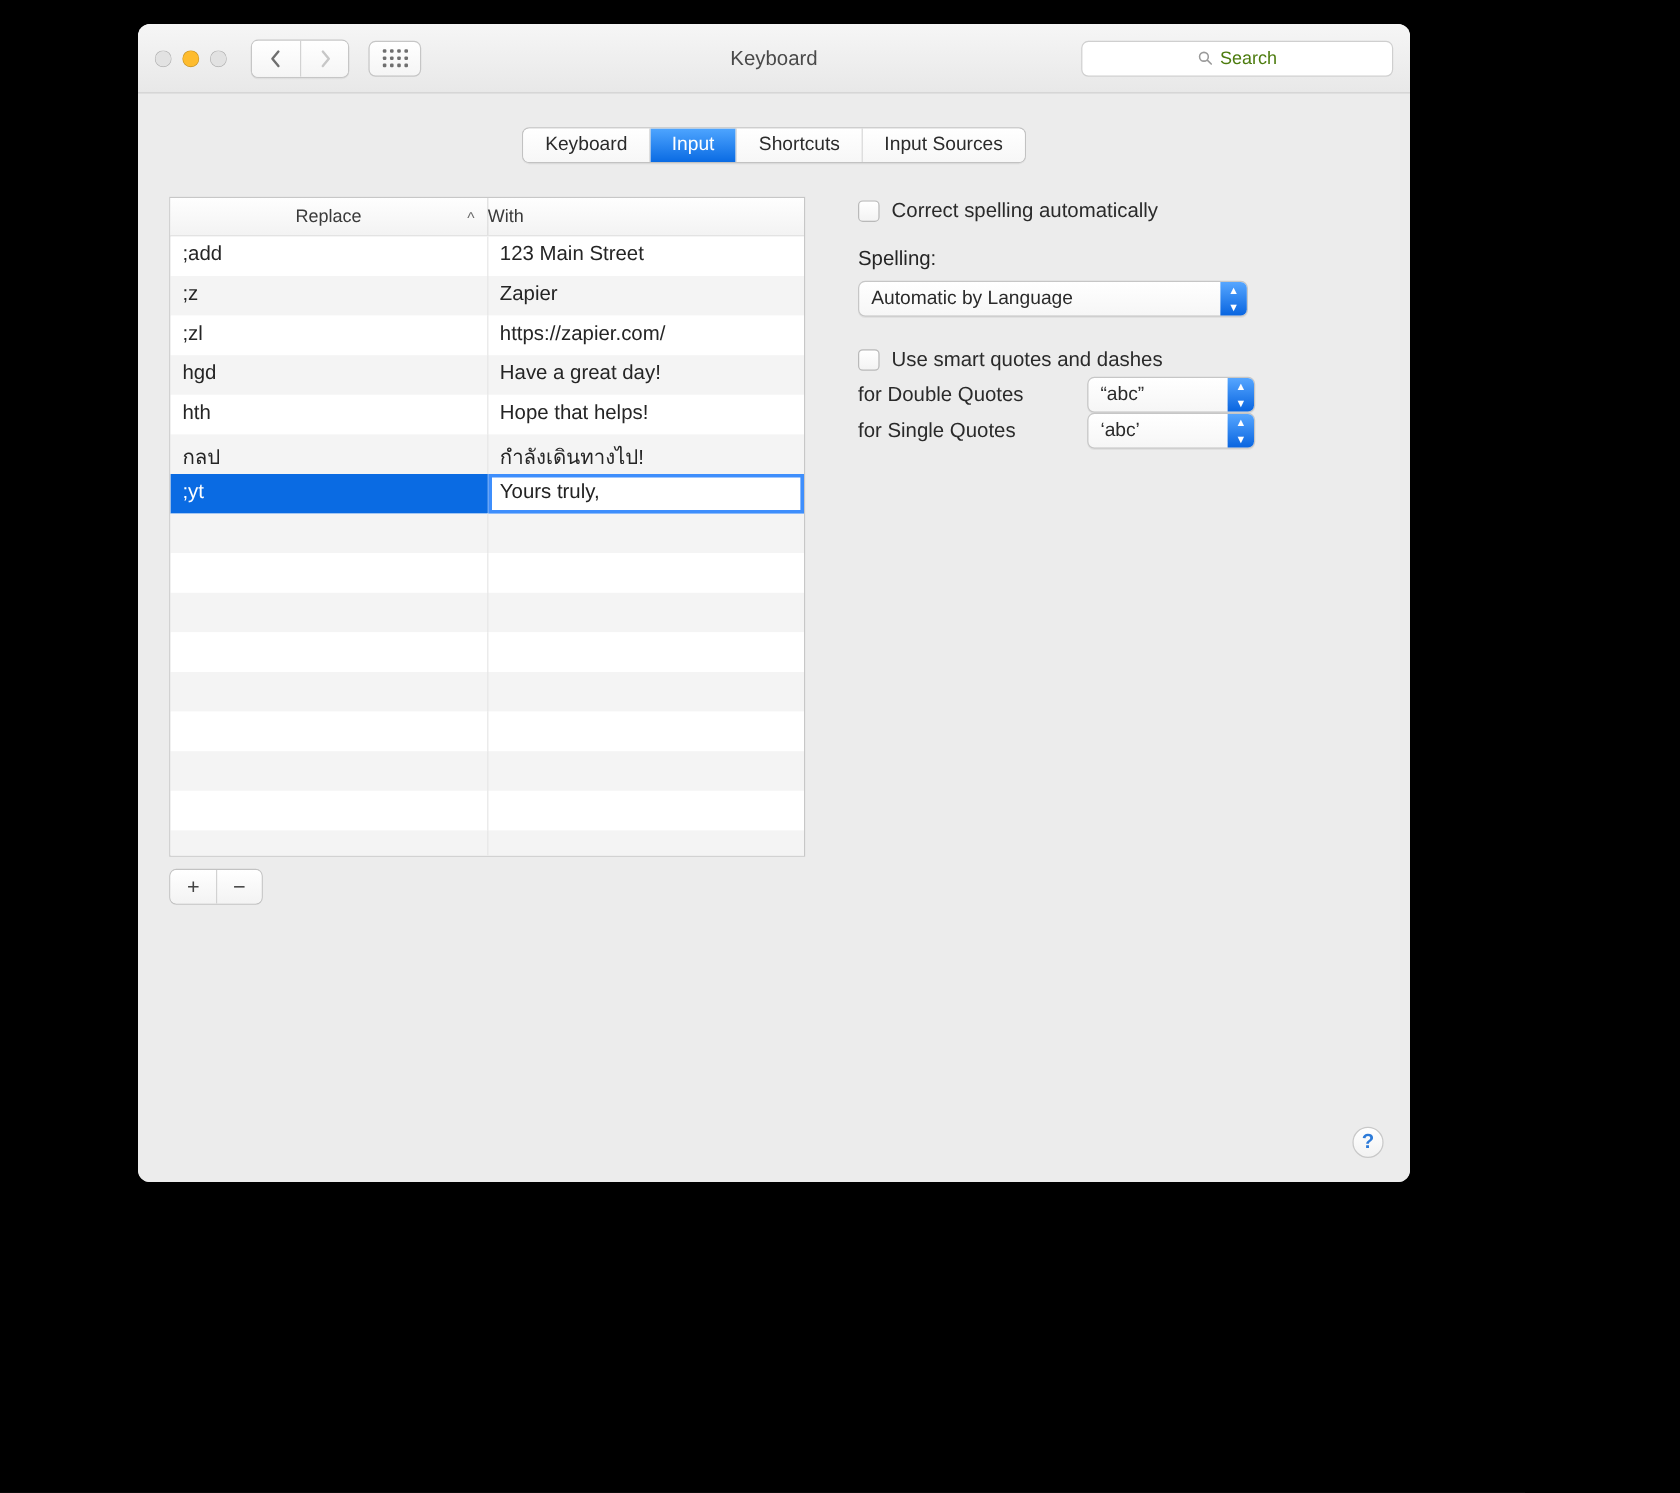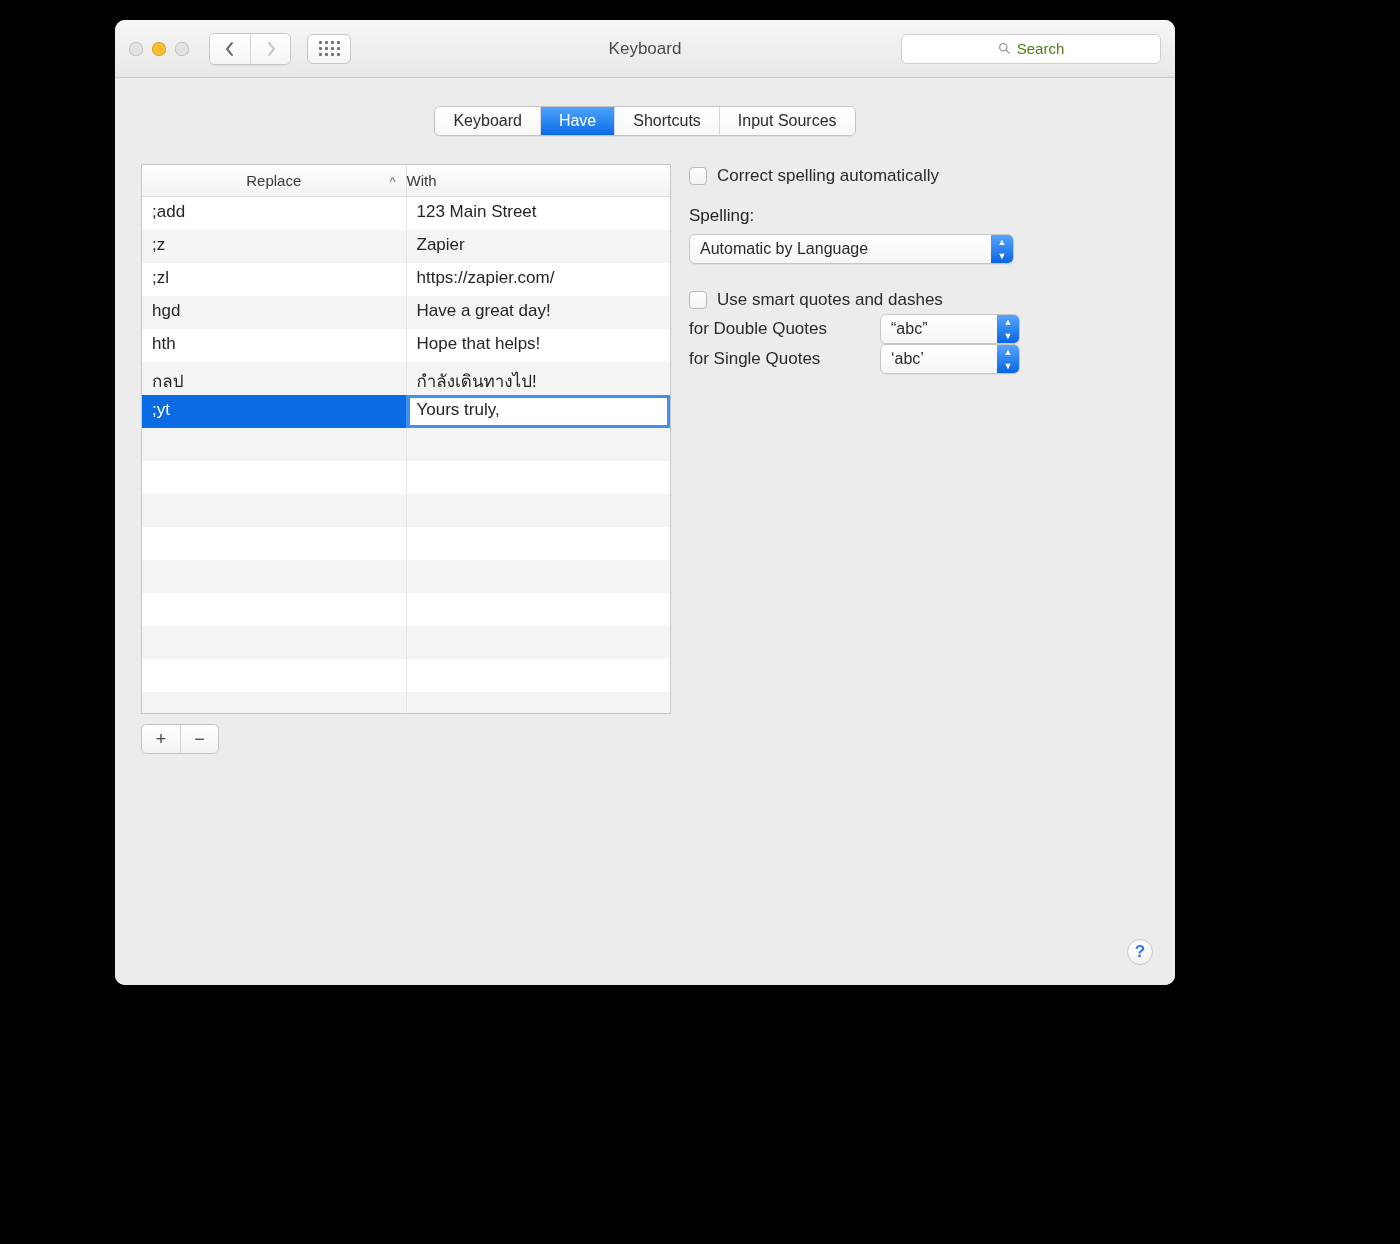--- a/index.html
+++ b/index.html
@@ -104,21 +104,21 @@
     background: linear-gradient(#ffffff,#f7f7f7);
     color:#2b2b2b;
     border-left: 1px solid #d6d6d6;
   }
   .seg-item:first-child { border-left:none; }
   .seg-item.active {
     background: linear-gradient(#4ea5ff,#0a6be3);
     color:#fff;
   }
 
-  .cols { display:flex; gap: 18px; }
+  .cols { display:flex; gap: 44px; }
 
   
   .table-wrap {
     width: 530px;
   }
   .table {
     width: 100%;
     height: 550px;
     border: 1px solid #c7c7c7;
     background:#fff;
@@ -266,21 +266,21 @@
         <span>Search</span>
       </div>
     </div>
   </div>
 
   <div class="body">
 
     <div class="tabs">
       <div class="seg" id="seg">
           <div class="seg-item">Keyboard</div>
-          <div class="seg-item active">Have</div>
+          <div class="seg-item active">Input</div>
           <div class="seg-item">Shortcuts</div>
           <div class="seg-item">Input Sources</div>
         </div>
     </div>
 
     <div class="cols">
       <div class="table-wrap">
         <div class="table">
           <div class="thead">
             <div class="th replace">

